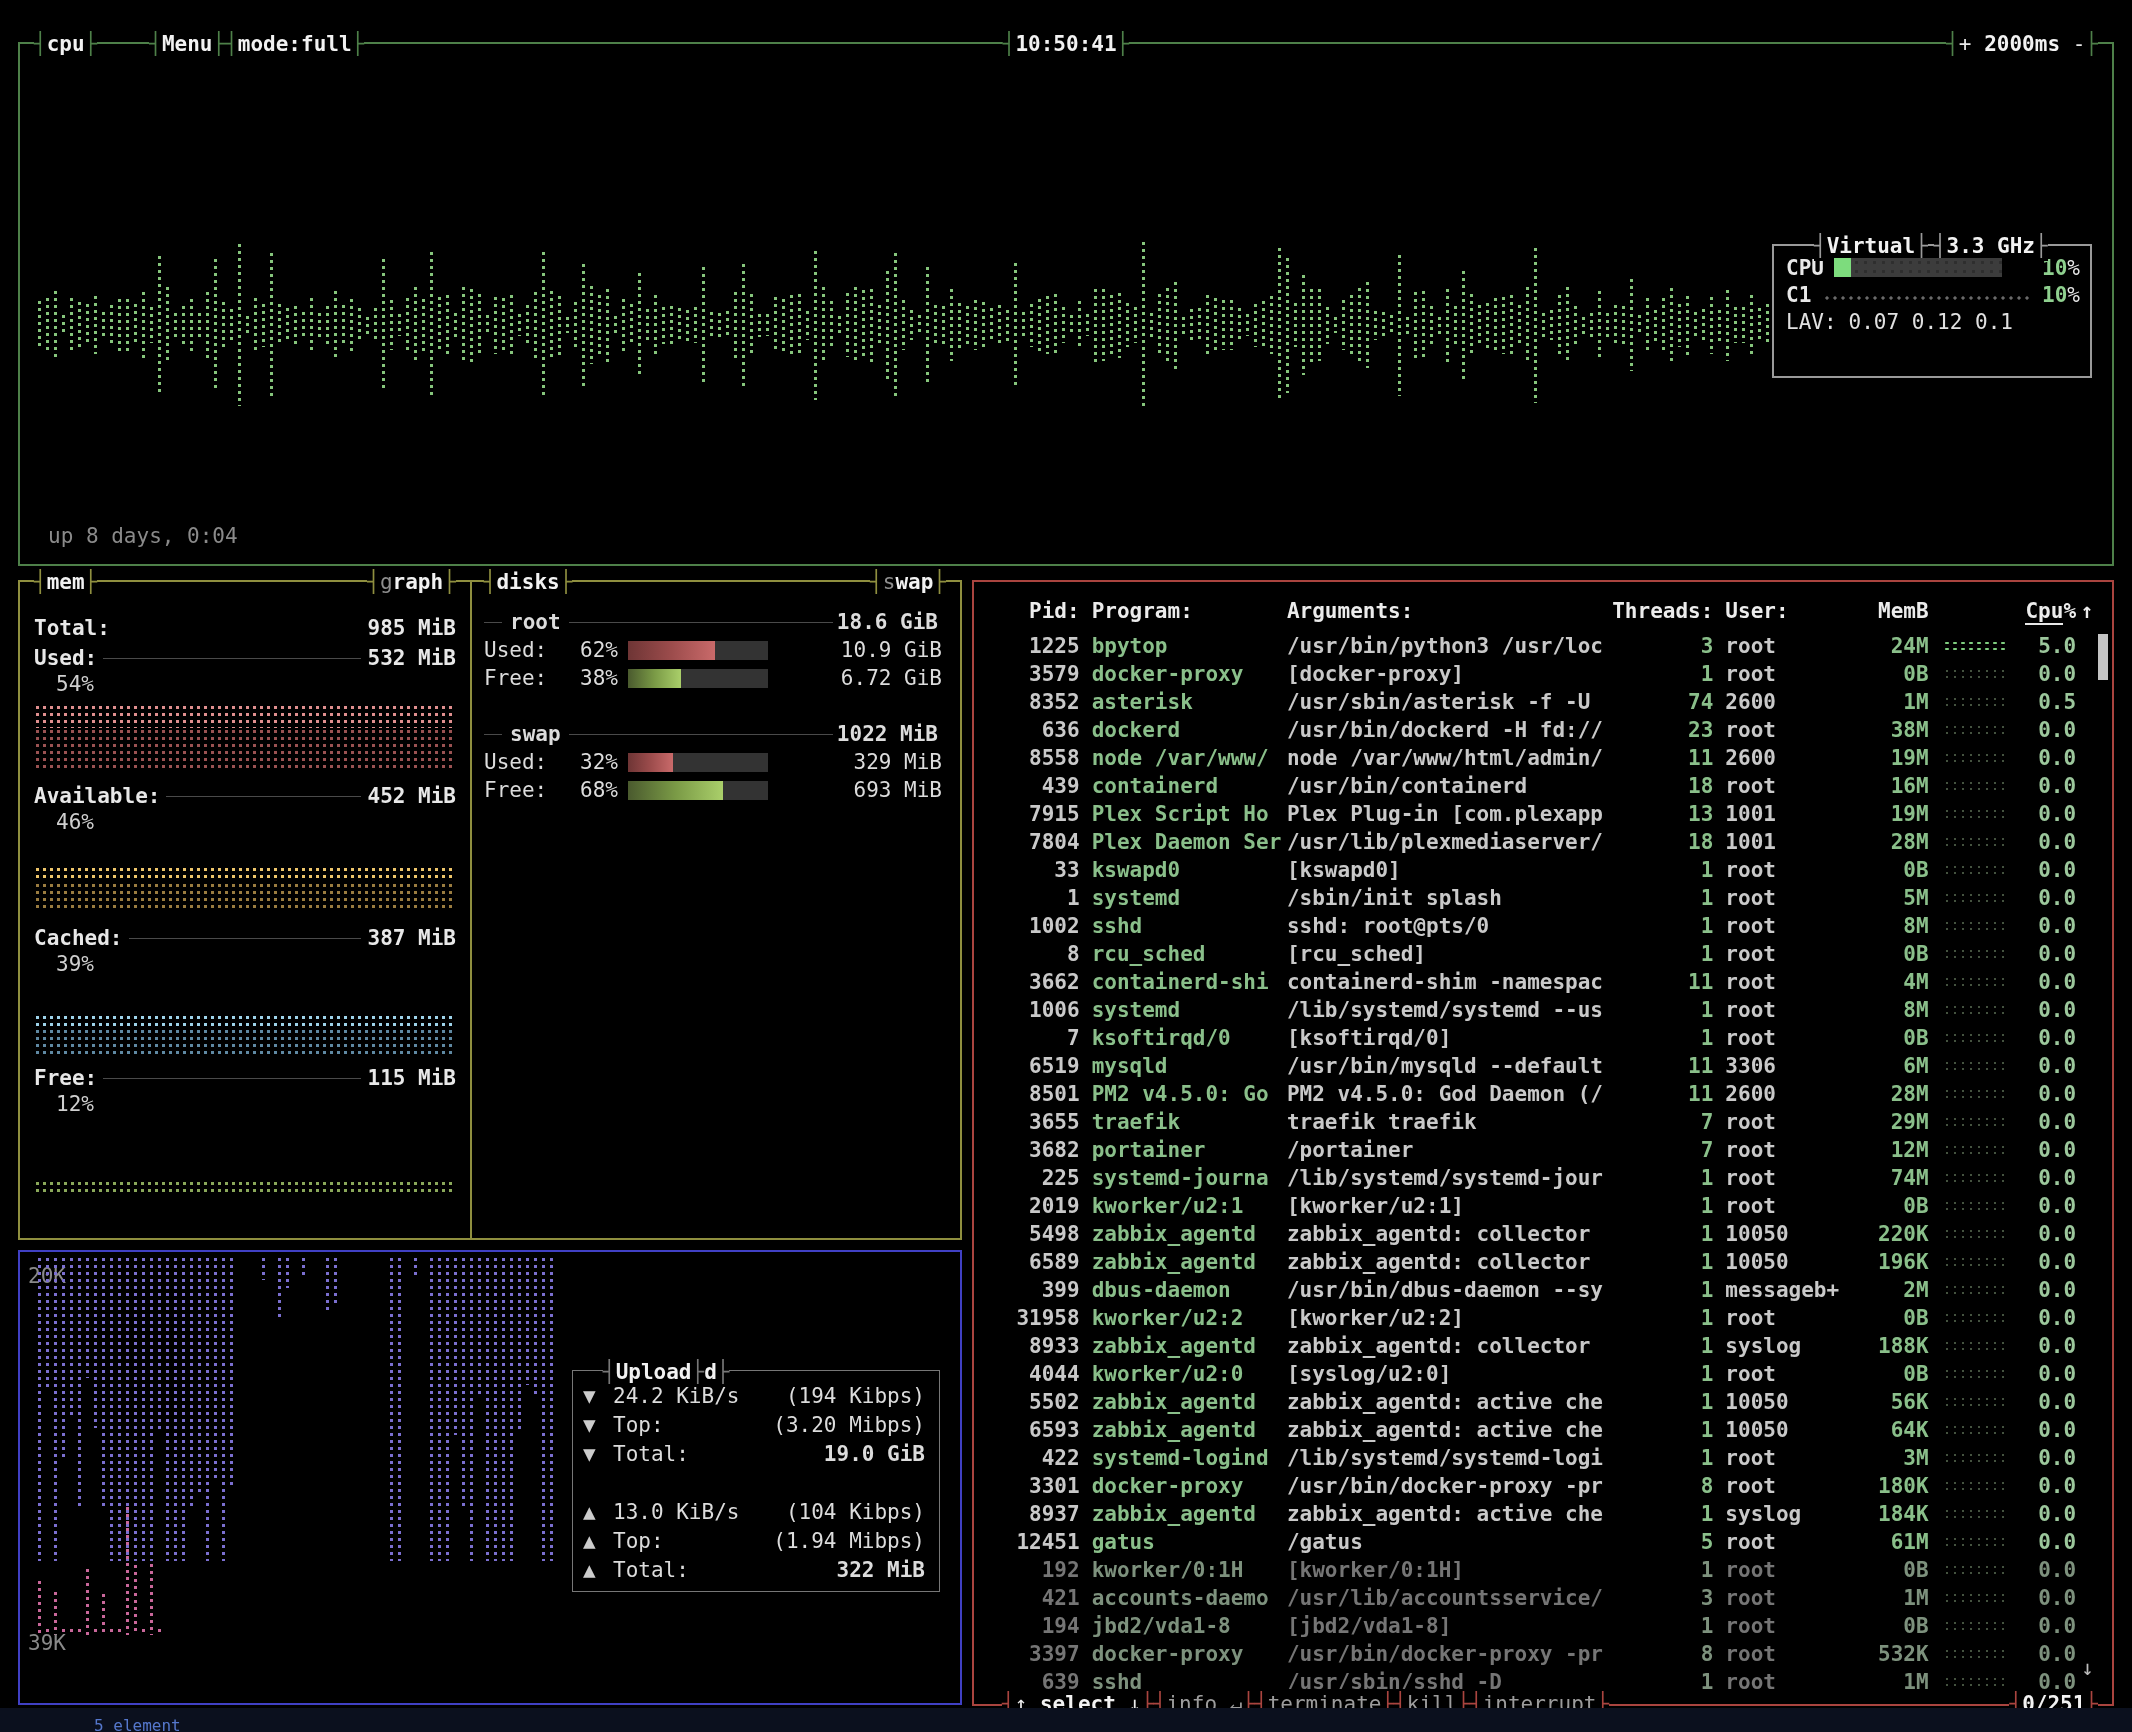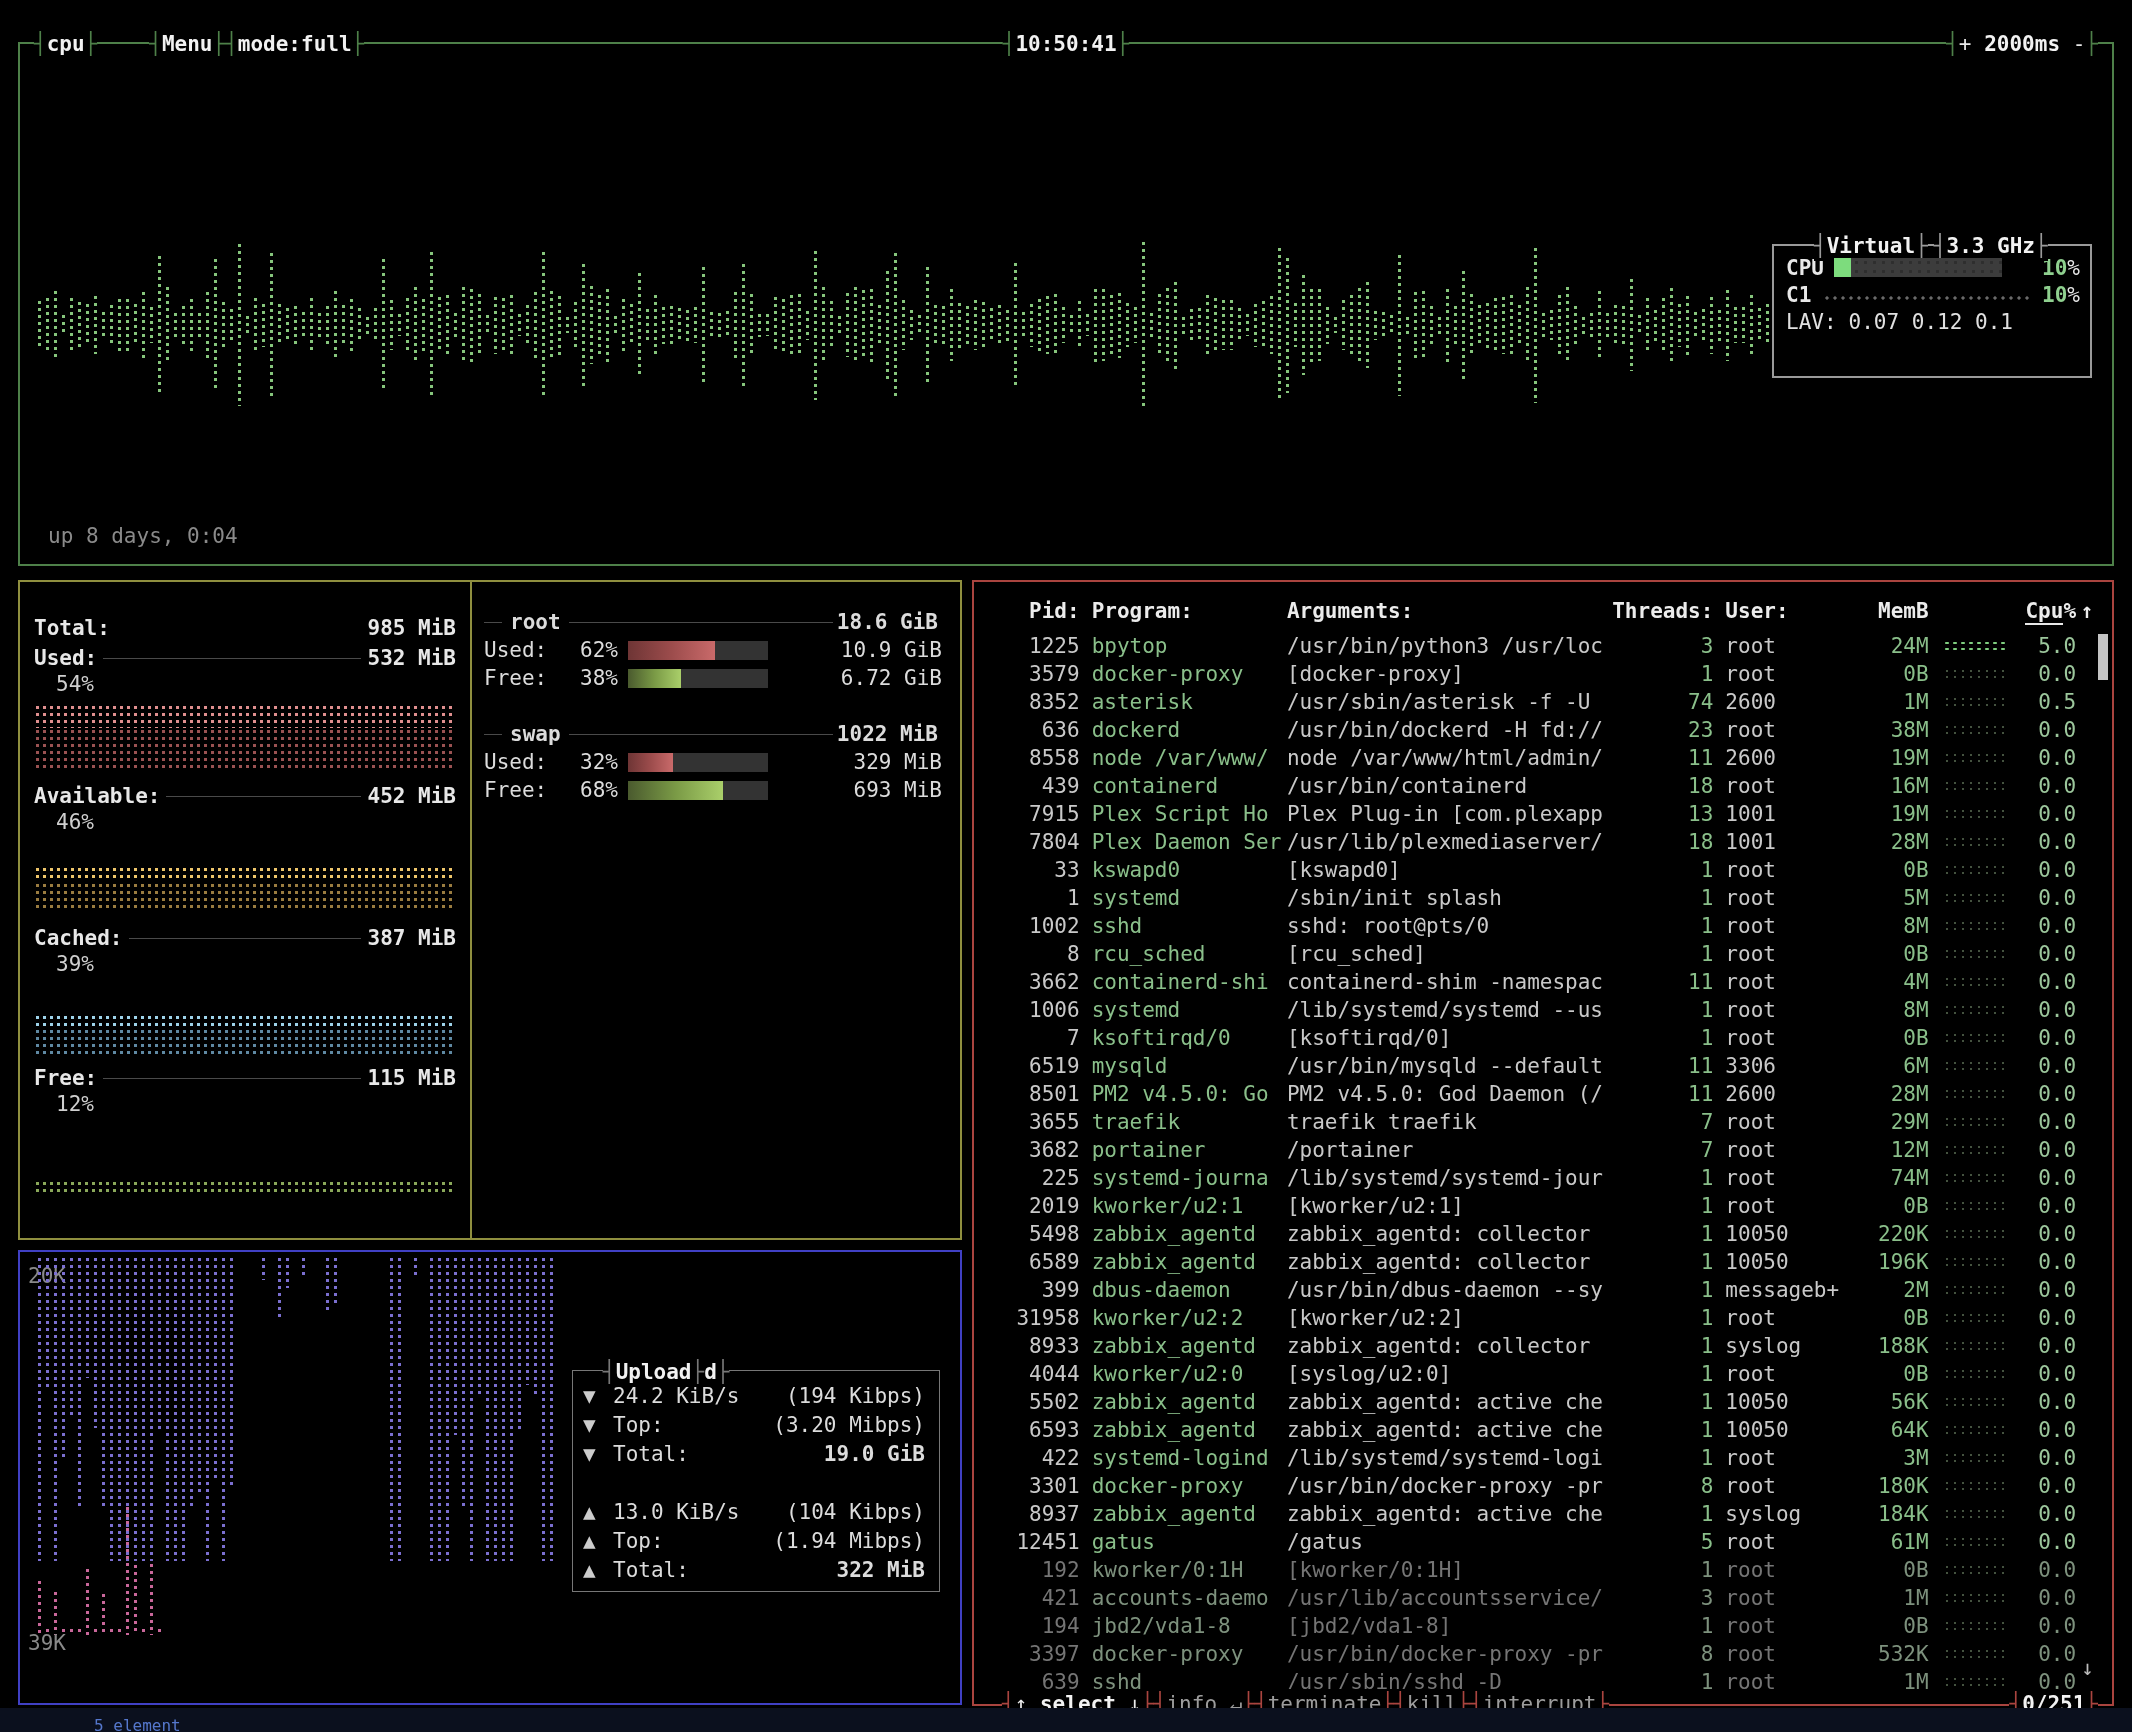--- a/index.html
+++ b/index.html
@@ -92,21 +92,21 @@
   .c-args { width:382px; }
   .c-thr { width:46px; text-align:right; }
   .c-user { width:138px; padding-left:12px; }
   .c-mem { width:78px; text-align:right; }
   .c-graph { width:92px; display:flex; justify-content:center; }
   .c-cpu { width:56px; text-align:right; }
   .c-arr { width:22px; text-align:center; }
   .hd-argthr { width:428px; display:flex; }
   .hd-argthr .a { flex:1; }
   .u-line { border-bottom:2px solid #e8e8e8; }
-  #proc-list { position:absolute; left:14px; right:14px; top:50px; }
+  #proc-list { position:absolute; left:14px; right:14px; top:50px;font-weight:bold; }
   .proc-row { display:flex; align-items:center; height:28px; white-space:pre; }
   .proc-row .c-pid { color:#c9c9c9; }
   .proc-row .c-prog { color:#8abf8a; overflow:hidden; }
   .proc-row .c-args { color:#c9c9c9; overflow:hidden; }
   .proc-row .c-thr { color:#8abf8a; }
   .proc-row .c-user { color:#c9c9c9; }
   .proc-row .c-mem { color:#8abf8a; }
   .proc-row .c-cpu { color:#9cc79c; }
   .row-dots { width:62px; height:12px; background-image:radial-gradient(#44523f 1.4px, transparent 1.6px); background-size:8px 6px; }
   .row-dots.active { background-image:radial-gradient(#7fce7f 1.6px, transparent 1.8px); }
@@ -379,20 +379,32 @@
     <div class="panel-row">
       <span style="color:#e0e0e0">LAV:</span>
       <span style="margin-left:12px;color:#e0e0e0">0.07 0.12 0.1</span>
     </div>
   </div>
 
   <div id="uptime">up 8 days, 0:04</div>
 </div>
 
 <div class="box" id="mem-box">
+  <div class="tagbar">
+    <span class="sp"></span>
+    <span class="tag">mem</span>
+    <span style="margin-left:270px"></span>
+    <span class="tag"><span class="hot">g</span><span>raph</span></span>
+    <span style="margin-left:28px"></span>
+    <span class="tag">disks</span>
+    <span class="right-group">
+      <span class="tag"><span class="hot">s</span><span>wap</span></span>
+      <span class="sp"></span>
+    </span>
+  </div>
   <div id="mem-divider"></div>
 
   <div class="mem-area">
     <div class="mem-row" style="top:32px">
       <span class="lbl">Total:</span>
       <span class="val">985 MiB</span>
     </div>
     <div class="mem-row lined" style="top:62px">
       <span class="lbl">Used:</span><span class="val">532 MiB</span>
     </div>

